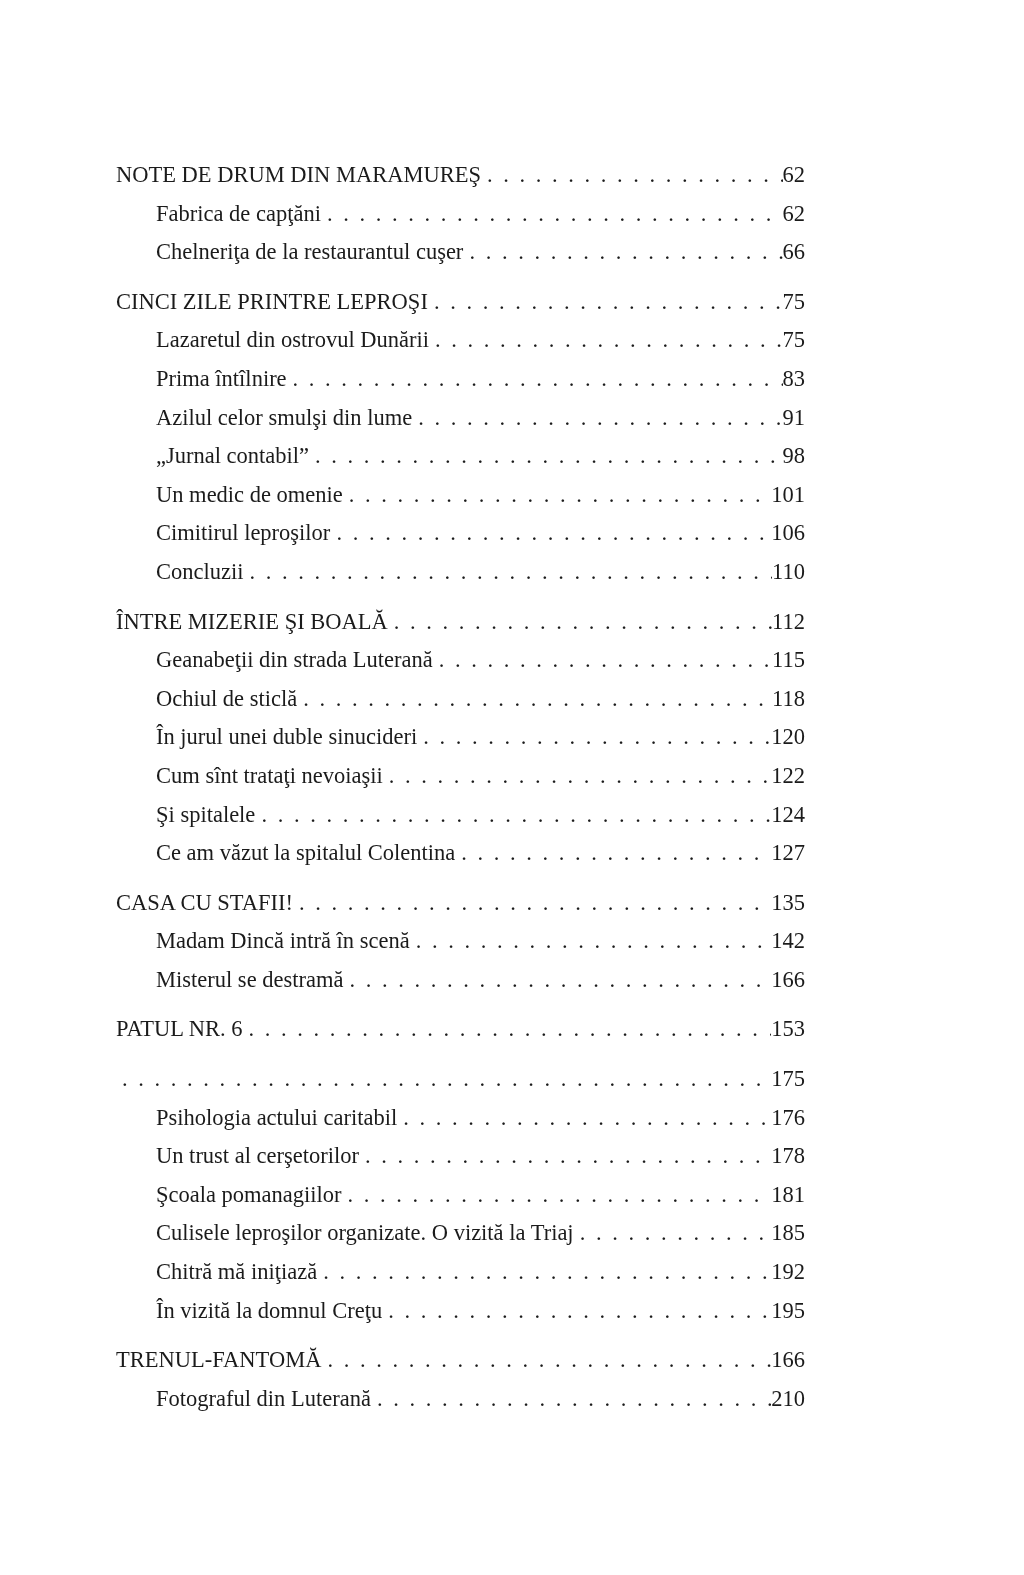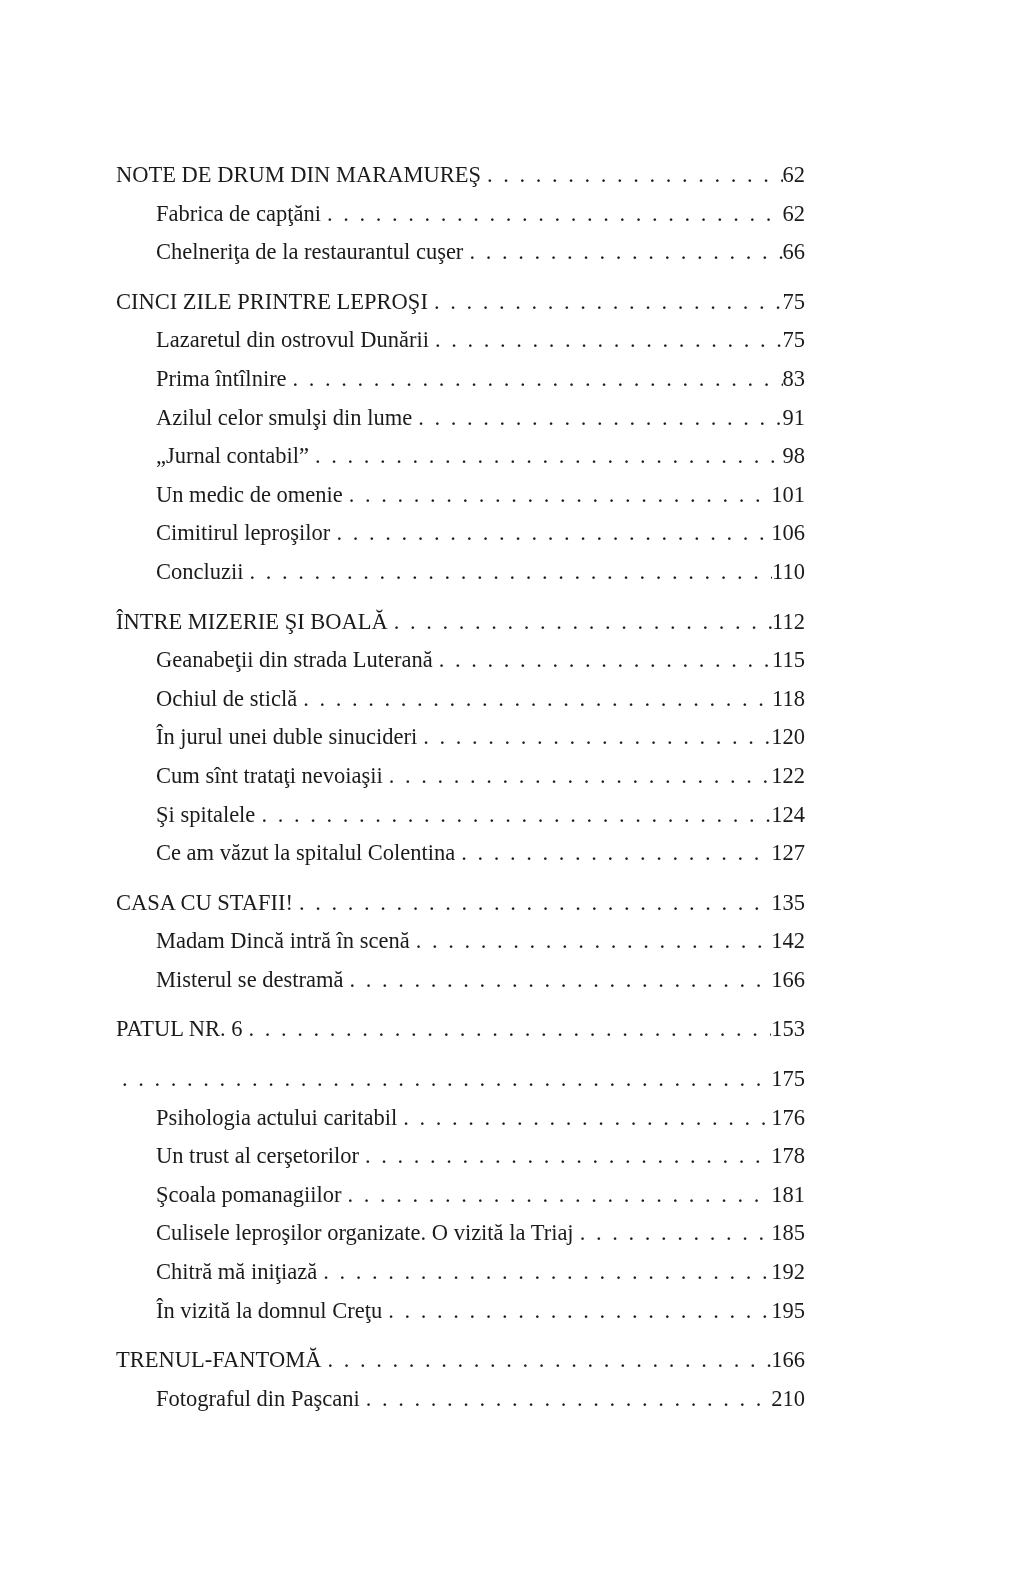--- a/index.html
+++ b/index.html
@@ -233,18 +233,18 @@
     <span class="toc-page">195</span>
   </div>
 
   <div class="toc-row chapter">
     <span class="toc-label">TRENUL-FANTOMĂ</span>
     <span class="toc-dots"></span>
     <span class="toc-page">166</span>
   </div>
 
   <div class="toc-row section">
-    <span class="toc-label">Fotograful din Paşcani</span>
+    <span class="toc-label">Fotograful din Luterană</span>
     <span class="toc-dots"></span>
     <span class="toc-page">210</span>
   </div>
 </div>
 </div>
 
 </body></html>

